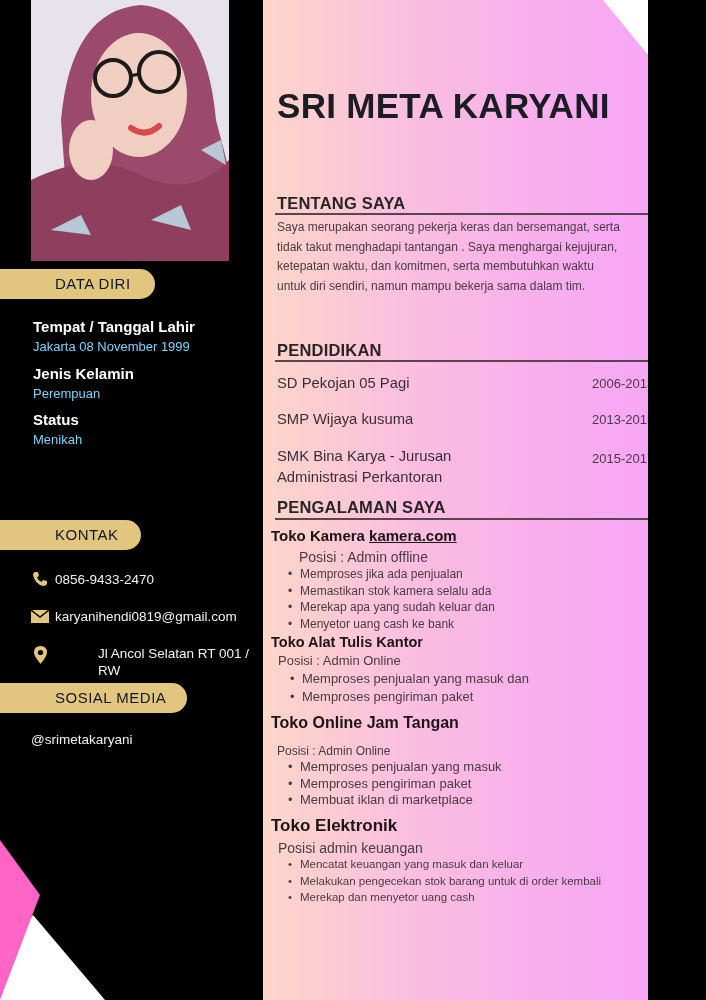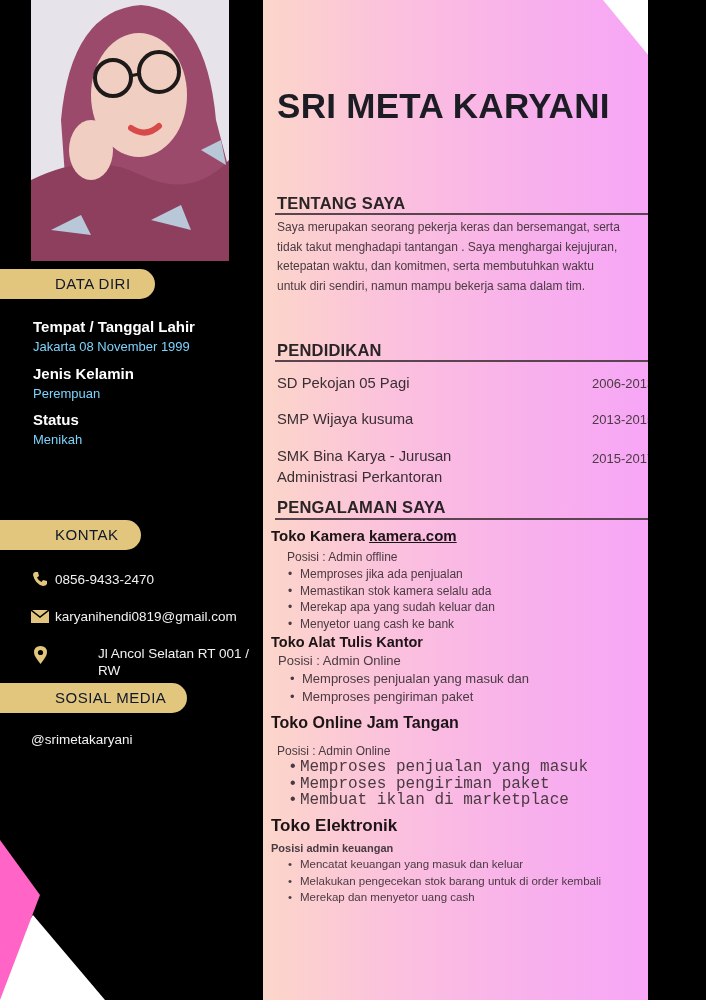--- a/index.html
+++ b/index.html
@@ -182,50 +182,50 @@
   </div>
 
   <div class="sec-title" style="top:498px;">PENGALAMAN SAYA</div>
   <div class="sec-line" style="top:518px;"></div>
 
   <div class="job" style="top:526px;">
     <div class="job-title" style="font-size:15px; line-height:20px;">
       <span>Toko Kamera</span>
       <span class="job-link">kamera.com</span>
     </div>
-    <div class="job-pos" style="font-size:12px; line-height:17px; margin-left:16px; margin-top:3px;">Posisi : Admin offline</div>
+    <div class="job-pos" style="font-size:14px; line-height:17px; margin-left:28px; margin-top:3px;">Posisi : Admin offline</div>
     <ul style="font-size:12px; line-height:16.5px; margin-left:17px;">
       <li>Memproses jika ada penjualan</li>
       <li>Memastikan stok kamera selalu ada</li>
       <li>Merekap apa yang sudah keluar dan</li>
       <li> Menyetor uang cash ke bank</li>
     </ul>
   </div>
 
   <div class="job" style="top:632px;">
     <div class="job-title" style="font-size:14.5px; line-height:20px;">Toko Alat Tulis Kantor</div>
     <div class="job-pos" style="font-size:13px; line-height:17px; margin-left:7px;">Posisi : Admin Online</div>
     <ul style="font-size:13px; line-height:18px; margin-left:19px; margin-top:1px;">
       <li>Memproses penjualan yang masuk dan</li>
       <li>Memproses pengiriman paket</li>
     </ul>
   </div>
 
   <div class="job" style="top:712px;">
     <div class="job-title" style="font-size:16px; line-height:22px;">Toko Online Jam Tangan</div>
     <div class="job-pos" style="font-size:12px; line-height:16px; margin-left:6px; margin-top:9px;">Posisi : Admin Online</div>
-    <ul style="font-size:16px; line-height:16.5px; margin-left:17px;font-family:Liberation Mono, monospace;">
+    <ul style="font-size:13px; line-height:16.5px; margin-left:17px;">
       <li>Memproses penjualan yang masuk</li>
       <li>Memproses pengiriman paket</li>
       <li>Membuat iklan di marketplace</li>
     </ul>
   </div>
 
   <div class="job" style="top:815px;">
     <div class="job-title" style="font-size:17px; line-height:22px;">Toko Elektronik</div>
-    <div class="job-pos" style="font-size:11px; line-height:16px; margin-top:3px;font-weight:bold;">Posisi admin keuangan</div>
+    <div class="job-pos" style="font-size:14px; line-height:16px; margin-left:7px; margin-top:3px;">Posisi admin keuangan</div>
     <ul style="font-size:11.5px; line-height:16.5px; margin-left:17px;">
       <li>Mencatat keuangan yang masuk dan keluar</li>
       <li>Melakukan pengecekan stok barang untuk di order kembali</li>
       <li>Merekap dan menyetor uang cash</li>
     </ul>
   </div>
 </div>
 
 </body></html>

